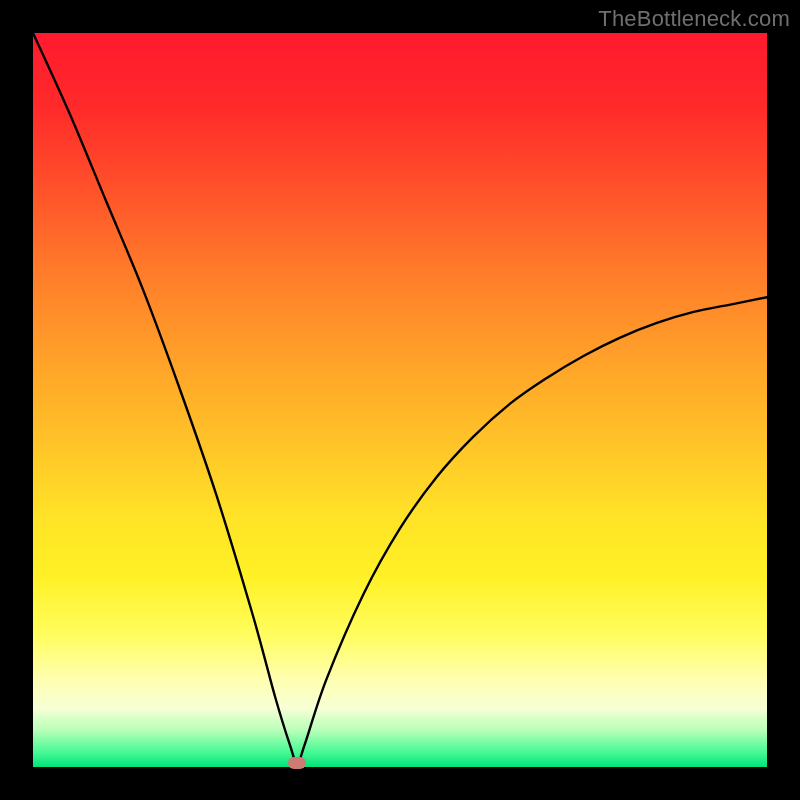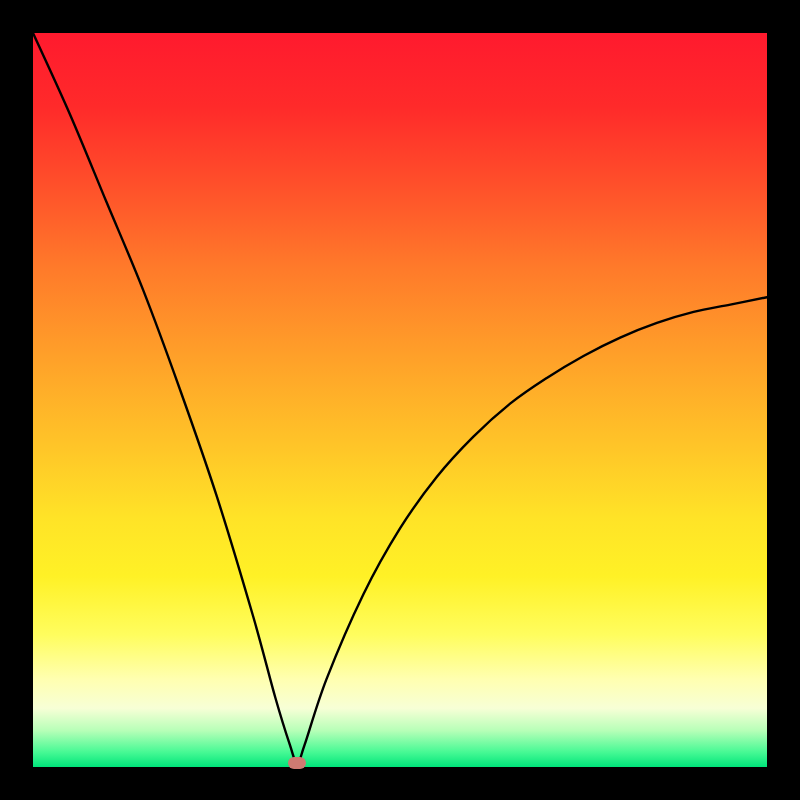--- a/index.html
+++ b/index.html
@@ -73,14 +73,15 @@
   <div class="plot">
 
     <svg class="curve" viewBox="0 0 734 734" preserveAspectRatio="none">
       <path id="curve-path" fill="none" stroke="#000" stroke-width="2.4" stroke-linecap="round" stroke-linejoin="round" d="M 0.00 0.00 C 6.12 13.46, 24.47 52.60, 36.70 80.74 C 48.93 108.88, 61.17 139.46, 73.40 168.82 C 85.63 198.18, 97.87 225.70, 110.10 256.90 C 122.33 288.09, 134.57 321.74, 146.80 355.99 C 159.03 390.24, 171.27 424.50, 183.50 462.42 C 195.73 500.34, 210.41 549.89, 220.20 583.53 C 229.99 617.17, 236.10 642.86, 242.22 664.27 C 248.34 685.68, 253.23 700.97, 256.90 711.98 C 260.57 722.99, 261.79 730.33, 264.24 730.33 C 266.69 730.33, 266.69 726.05, 271.58 711.98 C 276.47 697.91, 283.81 671.00, 293.60 645.92 C 303.39 620.84, 318.07 586.59, 330.30 561.51 C 342.53 536.43, 354.77 515.02, 367.00 495.45 C 379.23 475.88, 391.47 459.36, 403.70 444.07 C 415.93 428.78, 428.17 415.93, 440.40 403.70 C 452.63 391.47, 464.87 380.46, 477.10 370.67 C 489.33 360.88, 501.57 352.93, 513.80 344.98 C 526.03 337.03, 538.27 329.69, 550.50 322.96 C 562.73 316.23, 574.97 310.12, 587.20 304.61 C 599.43 299.11, 611.67 294.21, 623.90 289.93 C 636.13 285.65, 648.37 281.98, 660.60 278.92 C 672.83 275.86, 685.07 274.03, 697.30 271.58 C 709.53 269.13, 727.88 265.46, 734.00 264.24"></path>
     </svg>
 
     <div id="min-marker" class="marker" style="left: 264.24px; top: 730.33px; background: rgb(207, 122, 114);"></div>
 
   </div>
 
+  <div class="watermark">TheBottleneck.com</div>
 
 </div>
 
 </body></html>

